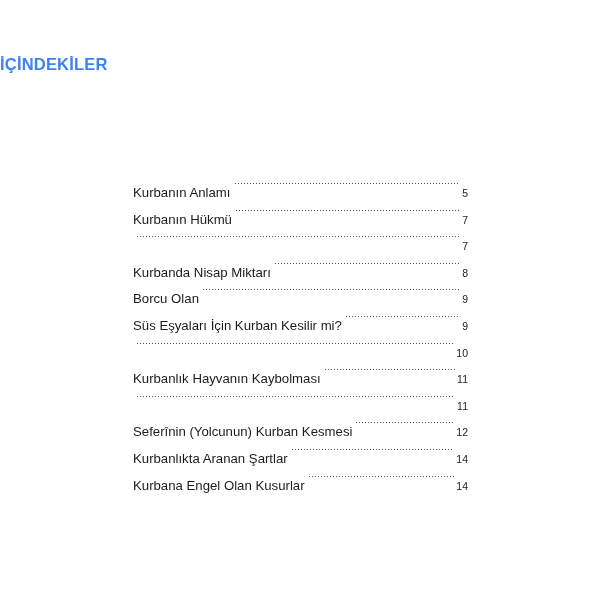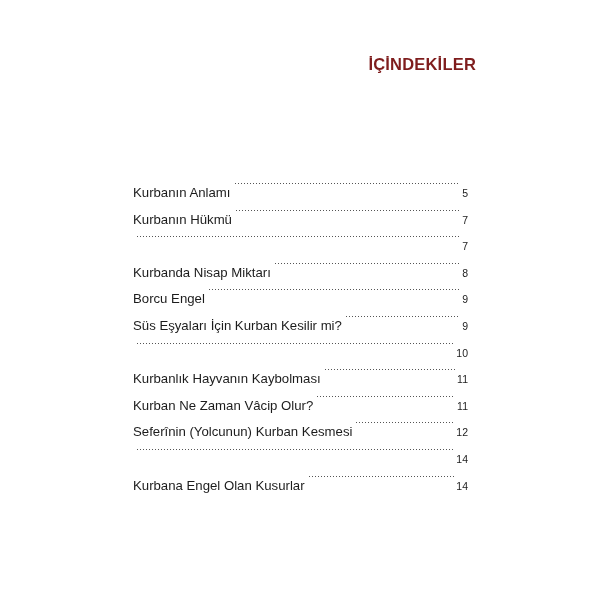--- a/index.html
+++ b/index.html
@@ -13,25 +13,25 @@
       position: relative;
       overflow: hidden;
       font-family: "Liberation Sans", sans-serif;
       color: #1a1a1a;
     }
     .page-title {
       position: absolute;
       top: 55px;
       left: 0;
       width: 476px;
-      text-align: right;
+      text-align: left;
       font-size: 16.5px;
       font-weight: bold;
       letter-spacing: 0.2px;
-      color: #7f1d1d;
+      color: #3b82f6;
     }
     .toc {
       position: absolute;
       top: 184px;
       left: 133px;
       width: 335px;
       margin: 0;
       padding: 0;
       list-style: none;
     }
@@ -88,49 +88,49 @@
   <li class="toc-row">
     <span class="toc-leader"></span>
     <span class="toc-page">7</span>
   </li>
   <li class="toc-row">
     <span class="toc-title">Kurbanda Nisap Miktarı</span>
     <span class="toc-leader"></span>
     <span class="toc-page">8</span>
   </li>
   <li class="toc-row">
-    <span class="toc-title">Borcu Engel</span>
+    <span class="toc-title">Borcu Olan</span>
     <span class="toc-leader"></span>
     <span class="toc-page">9</span>
   </li>
   <li class="toc-row">
     <span class="toc-title">Süs Eşyaları İçin Kurban Kesilir mi?</span>
     <span class="toc-leader"></span>
     <span class="toc-page">9</span>
   </li>
   <li class="toc-row">
     <span class="toc-leader"></span>
     <span class="toc-page">10</span>
   </li>
   <li class="toc-row">
     <span class="toc-title">Kurbanlık Hayvanın Kaybolması</span>
     <span class="toc-leader"></span>
     <span class="toc-page">11</span>
   </li>
   <li class="toc-row">
-    <span class="toc-title">Kurban Ne Zaman Vâcip Olur?</span>
     <span class="toc-leader"></span>
     <span class="toc-page">11</span>
   </li>
   <li class="toc-row">
     <span class="toc-title">Seferînin (Yolcunun) Kurban Kesmesi</span>
     <span class="toc-leader"></span>
     <span class="toc-page">12</span>
   </li>
   <li class="toc-row">
+    <span class="toc-title">Kurbanlıkta Aranan Şartlar</span>
     <span class="toc-leader"></span>
     <span class="toc-page">14</span>
   </li>
   <li class="toc-row">
     <span class="toc-title">Kurbana Engel Olan Kusurlar</span>
     <span class="toc-leader"></span>
     <span class="toc-page">14</span>
   </li>
 </ul>
 

